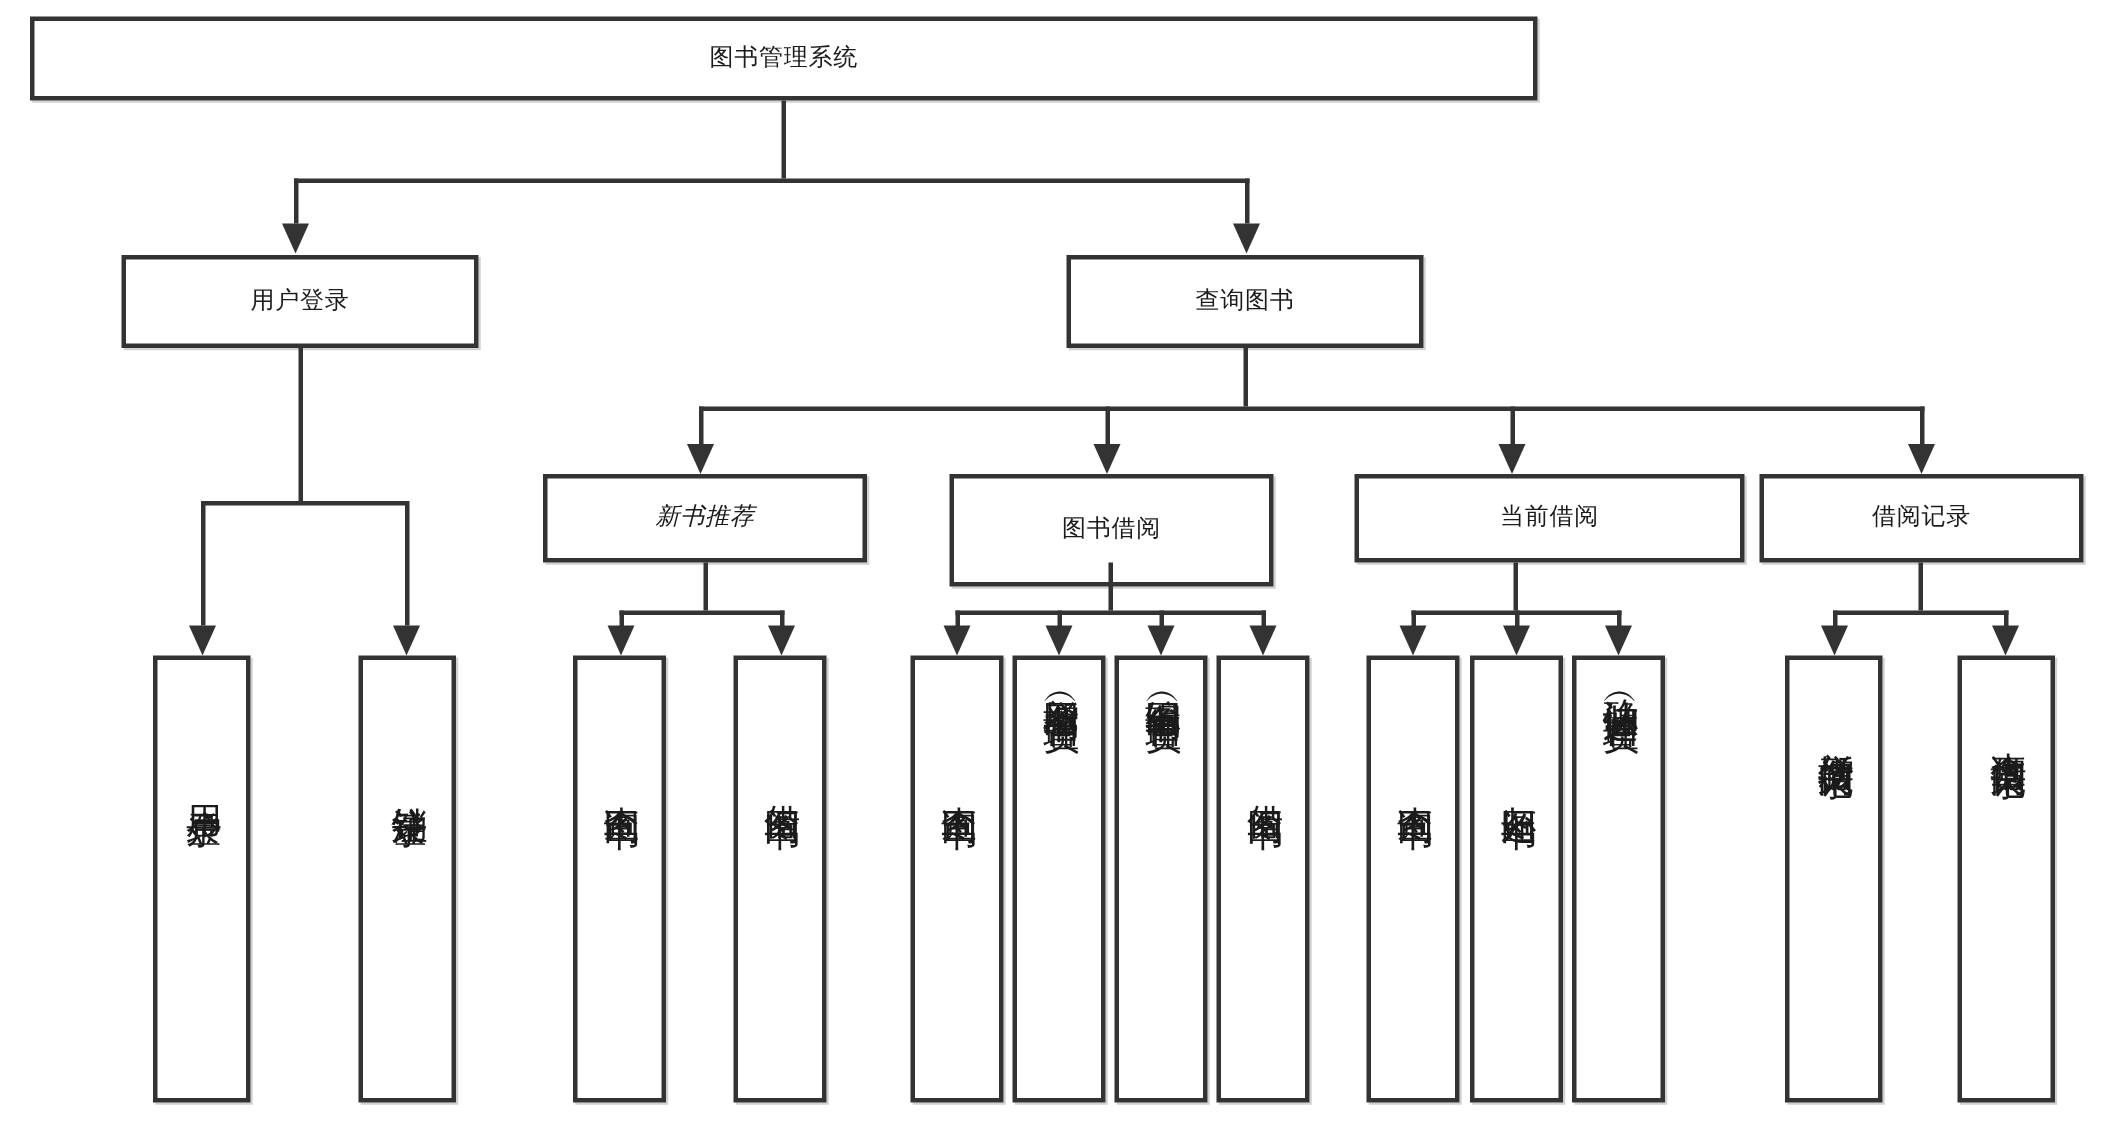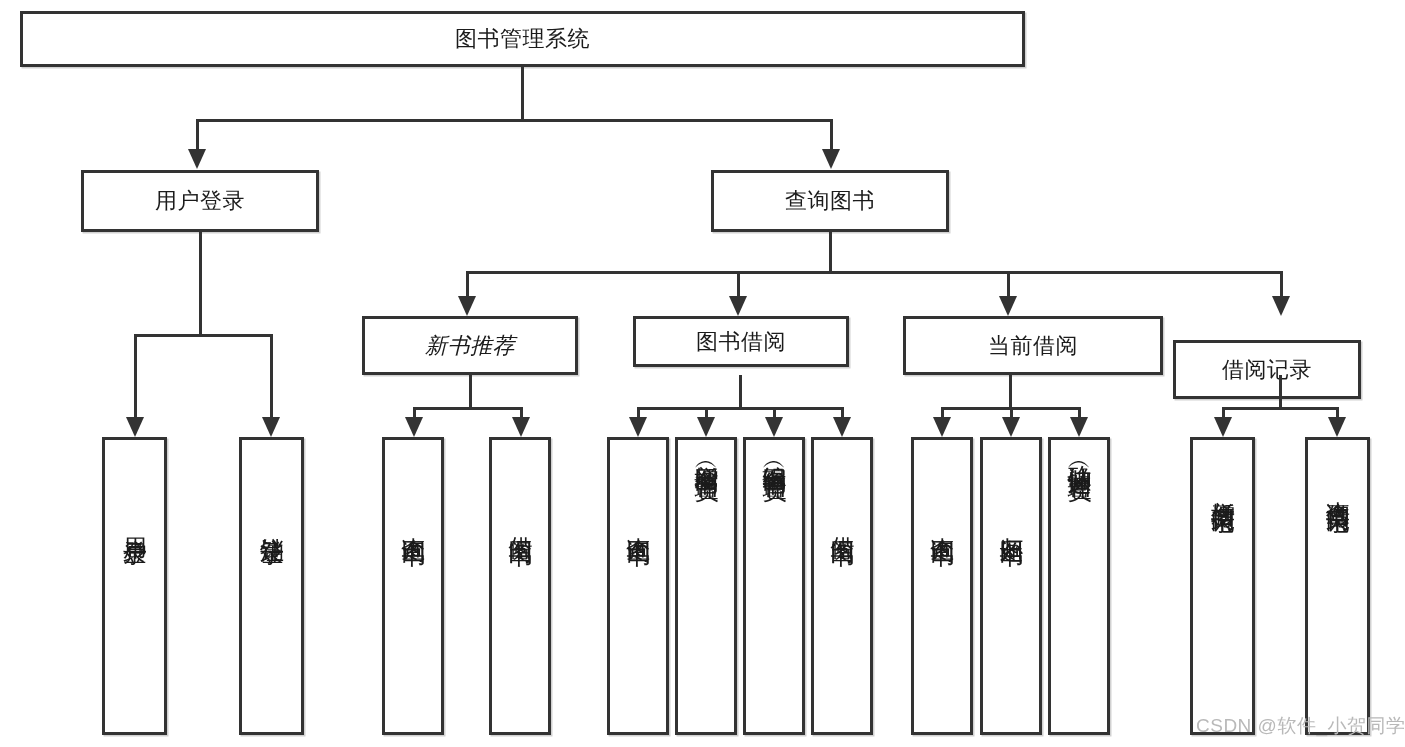--- a/index.html
+++ b/index.html
@@ -23,21 +23,21 @@
     position: absolute;
     box-sizing: border-box;
     border: 3px solid #333333;
     background: #ffffff;
     display: flex;
     align-items: center;
     justify-content: center;
     box-shadow: 1.5px 1.5px 0 rgba(0,0,0,0.18);
   }
   .node .label {
-    font-size: 22px;
+    font-size: 16px;
     line-height: 1.05;
     letter-spacing: 0.5px;
     color: #1b1b1b;
     white-space: nowrap;
   }
   
   .node.vertical {
     align-items: flex-start;
     padding-top: 10px;
   }
@@ -113,27 +113,27 @@
   <div class="edge v" style="left:737px; top:271px; height:25px;"></div>
   <div class="arrow" style="left:729px; top:296px;"></div>
   <div class="edge v" style="left:1007px; top:271px; height:25px;"></div>
   <div class="arrow" style="left:999px; top:296px;"></div>
   <div class="edge v" style="left:1280px; top:271px; height:25px;"></div>
   <div class="arrow" style="left:1272px; top:296px;"></div>
 
   <div class="node" style="left:362px; top:316px; width:216px; height:59px;font-style:italic;">
     <span class="label">新书推荐</span>
   </div>
-  <div class="node" style="left:633px; top:316px; width:216px; height:51px;">
+  <div class="node" style="left:633px; top:316px; width:216px; height:75px;">
     <span class="label">图书借阅</span>
   </div>
   <div class="node" style="left:903px; top:316px; width:260px; height:59px;">
     <span class="label">当前借阅</span>
   </div>
-  <div class="node" style="left:1173px; top:316px; width:188px; height:59px;margin-top:24px;">
+  <div class="node" style="left:1173px; top:316px; width:216px; height:59px;">
     <span class="label">借阅记录</span>
   </div>
 
   <div class="edge v" style="left:469px; top:375px; height:32px;"></div>
   <div class="edge h" style="left:413px; top:407px; width:110px;"></div>
   <div class="edge v" style="left:413px; top:407px; height:12px;"></div>
   <div class="arrow" style="left:405px; top:417px;"></div>
   <div class="edge v" style="left:520px; top:407px; height:12px;"></div>
   <div class="arrow" style="left:512px; top:417px;"></div>
 
@@ -201,15 +201,14 @@
     <span class="label">确认归还（管理员）</span>
   </div>
 
   <div class="node vertical" style="left:1190px; top:437px; width:65px; height:298px; padding-top:42px;">
     <span class="label">新增借阅记录</span>
   </div>
   <div class="node vertical" style="left:1305px; top:437px; width:65px; height:298px; padding-top:42px;">
     <span class="label">查询借阅记录</span>
   </div>
 
-  <div id="watermark" style="left:1196px; top:713px;">CSDN @软件_小贺同学</div>
 
 </div>
 
 </body></html>

